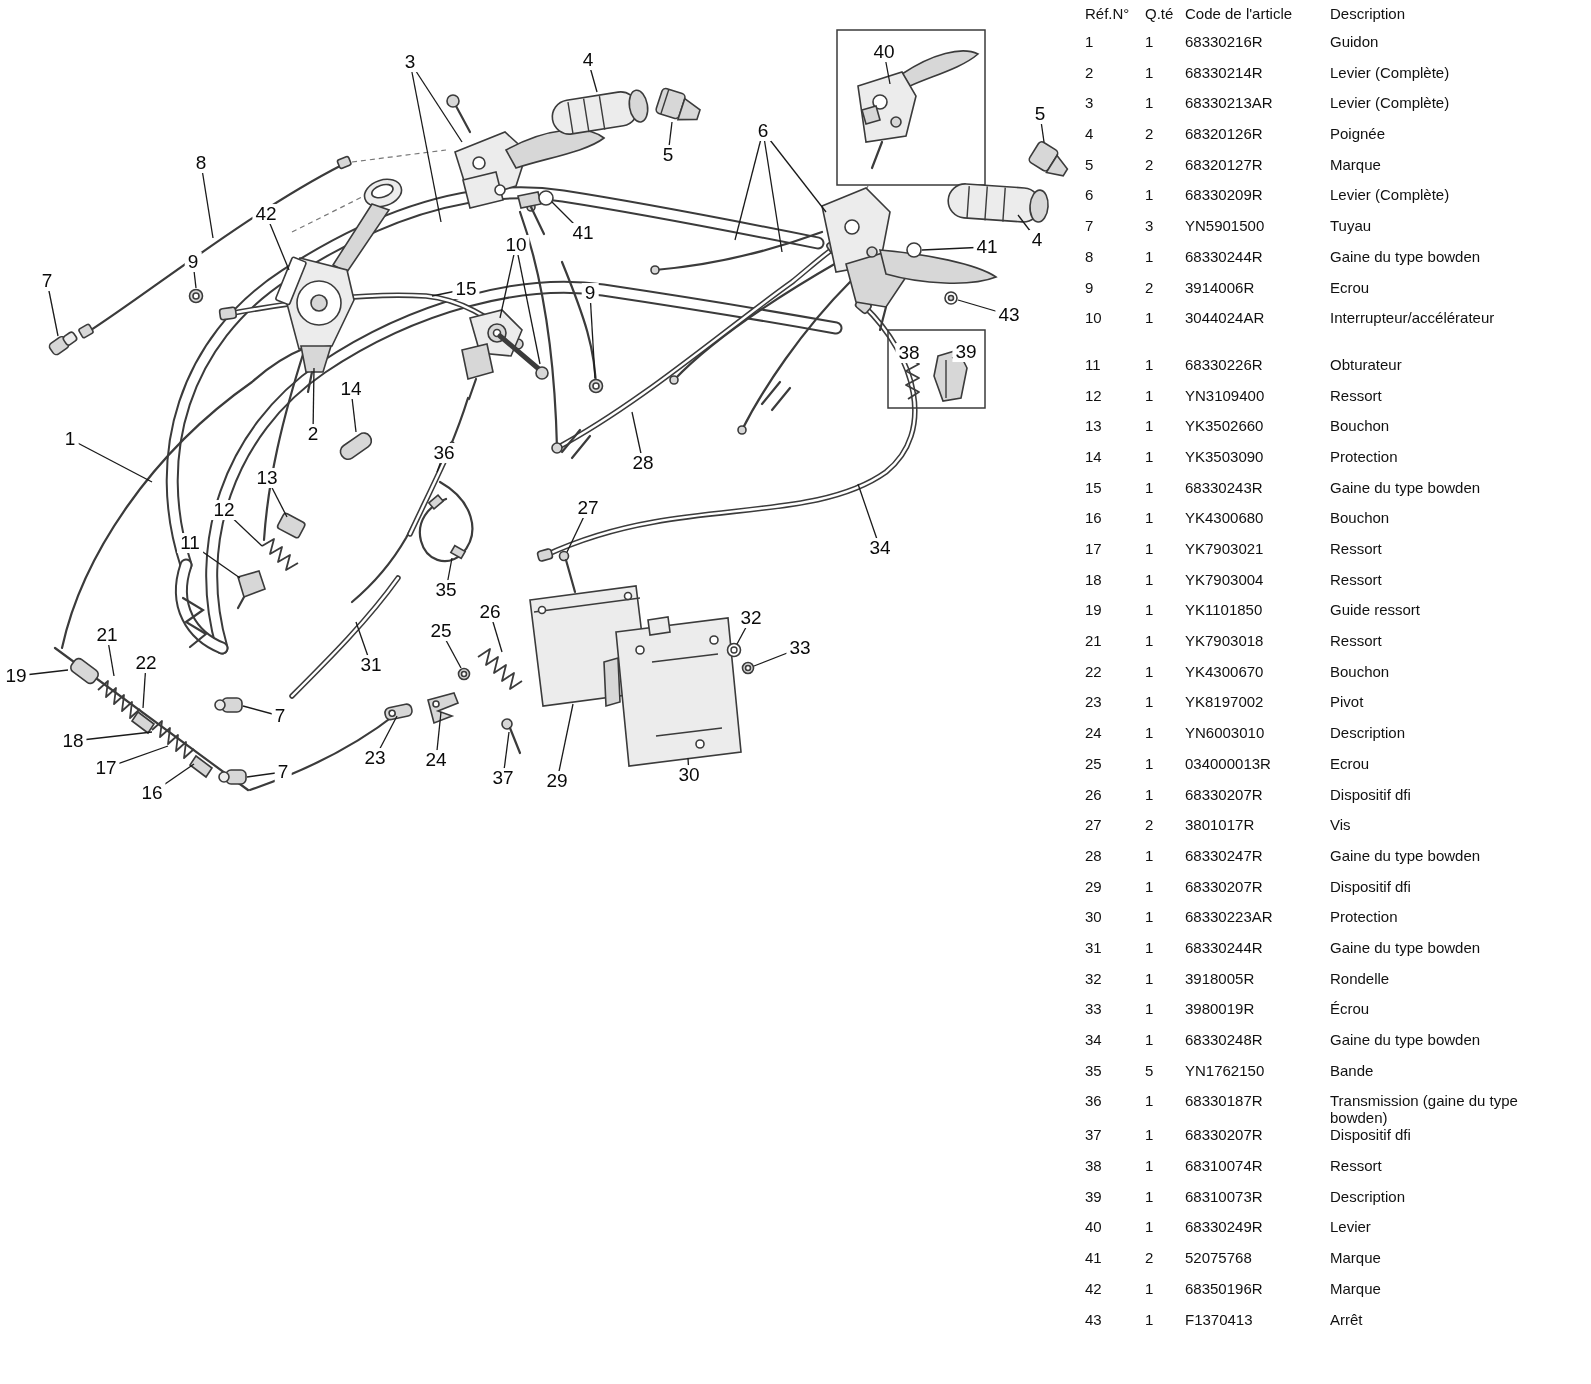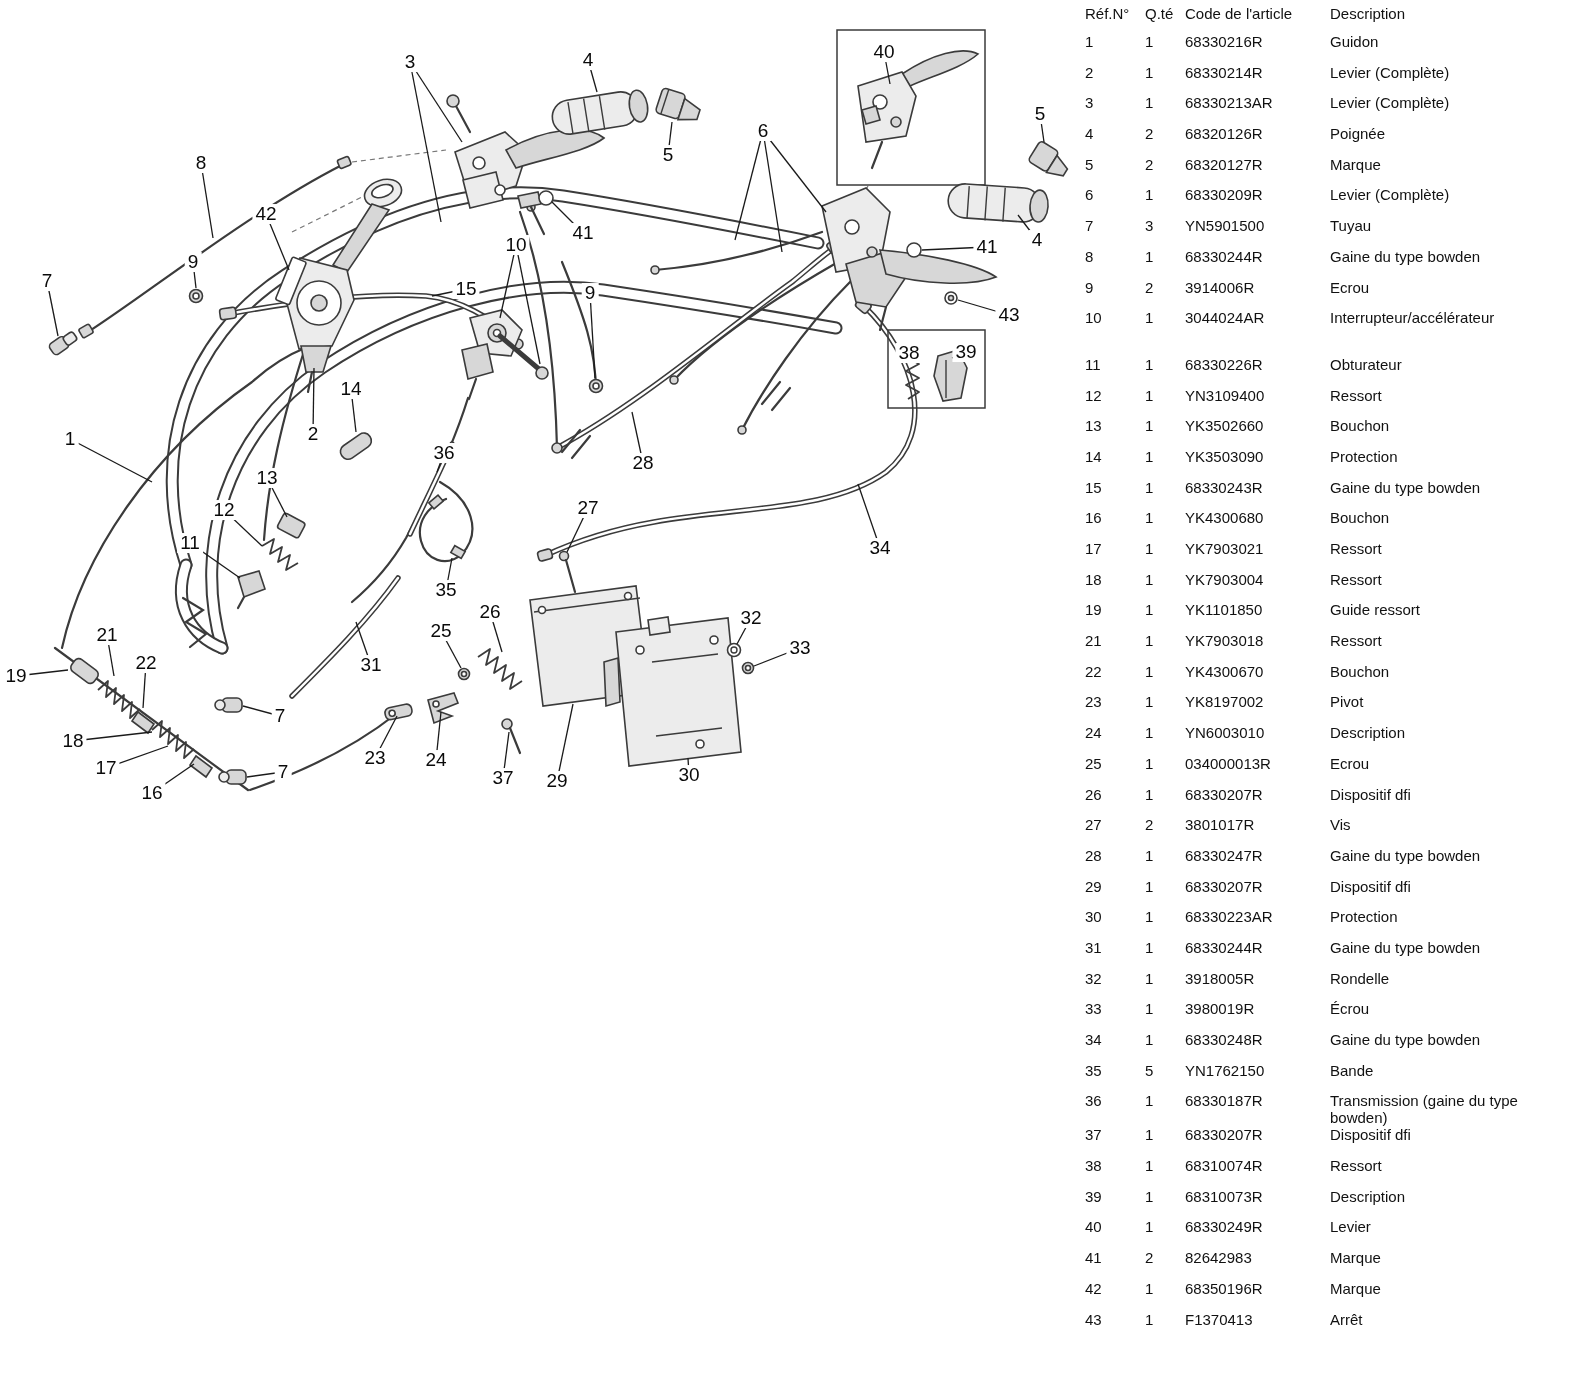--- a/index.html
+++ b/index.html
@@ -717,21 +717,21 @@
   <div class="t-row">
     <div class="col-ref">40</div>
     <div class="col-qty">1</div>
     <div class="col-code">68330249R</div>
     <div class="col-desc">Levier</div>
   </div>
 
   <div class="t-row">
     <div class="col-ref">41</div>
     <div class="col-qty">2</div>
-    <div class="col-code">82642983</div>
+    <div class="col-code">52075768</div>
     <div class="col-desc">Marque</div>
   </div>
 
   <div class="t-row">
     <div class="col-ref">42</div>
     <div class="col-qty">1</div>
     <div class="col-code">68350196R</div>
     <div class="col-desc">Marque</div>
   </div>
 

